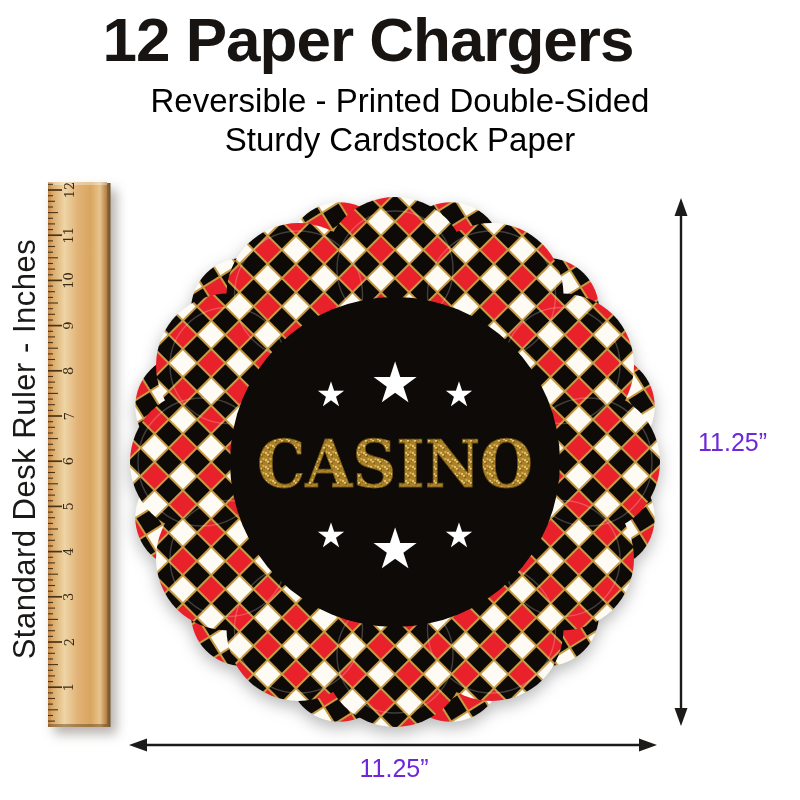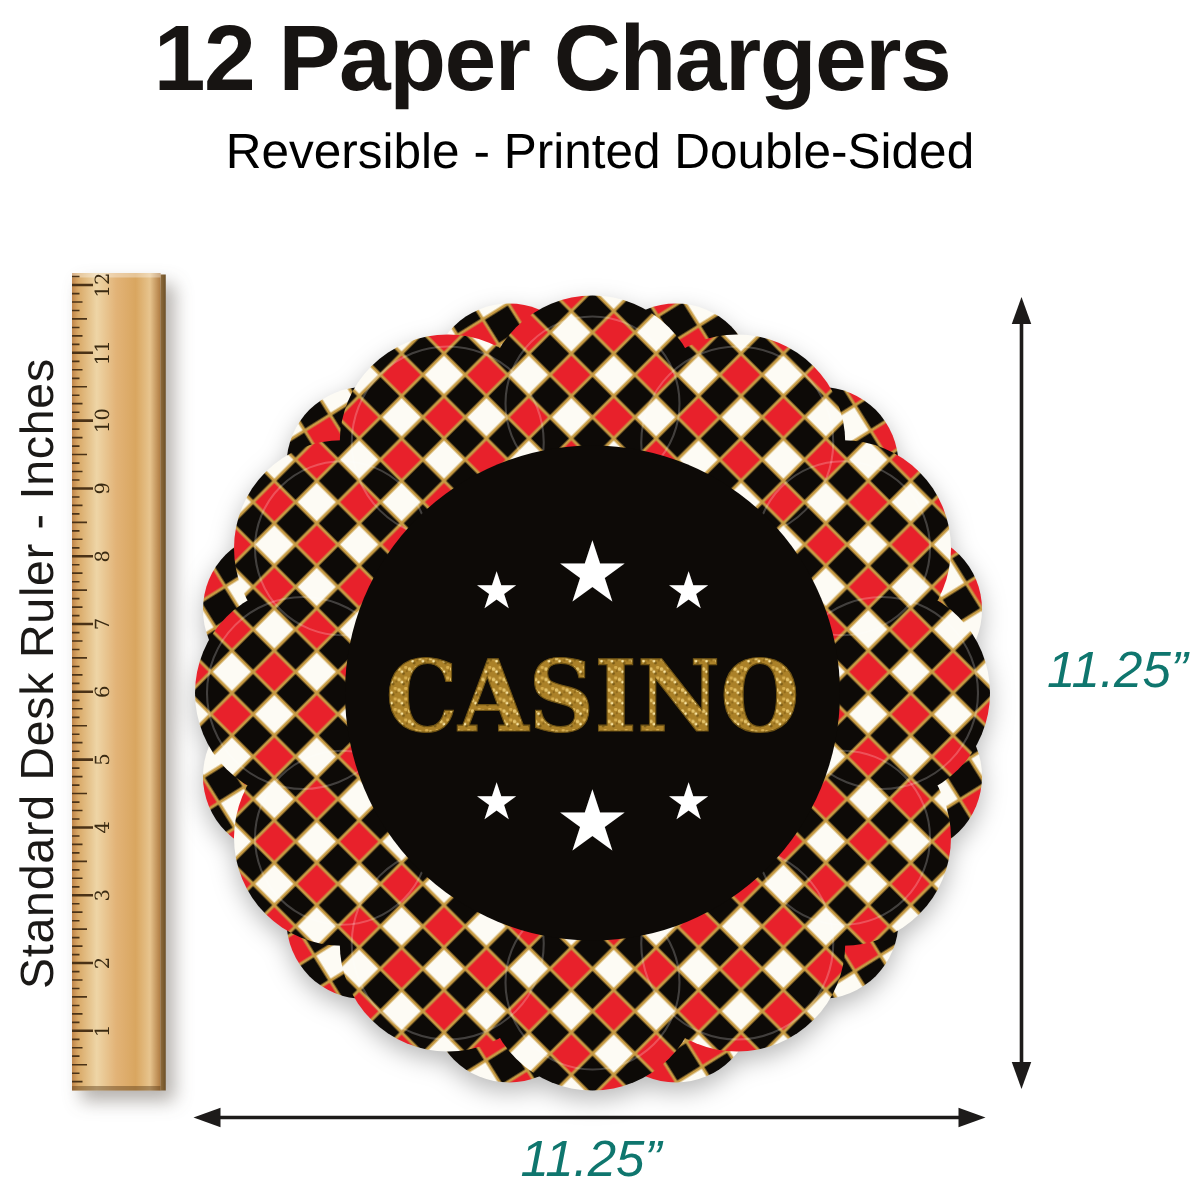--- a/index.html
+++ b/index.html
@@ -13,31 +13,32 @@
   .ruler-label{position:absolute;left:25px;top:449px;
                transform:translate(-50%,-50%) rotate(-90deg);
                white-space:nowrap;font-size:31px;letter-spacing:.5px;color:#1b1917;}
   .ruler-svg{position:absolute;left:46px;top:181px;
              filter:drop-shadow(6px 7px 6px rgba(60,50,40,.38));}
   .plate-svg{position:absolute;left:125px;top:192px;
              filter:drop-shadow(0 6px 8px rgba(0,0,0,.28));}
   .dim-svg{position:absolute;}
   .dim-v{left:668px;top:196px;}
   .dim-h{left:126px;top:733px;}
-  .dim-label{position:absolute;font-size:34px;color:#0f766e;font-style:italic;}
+  .dim-label{position:absolute;font-size:25px;color:#6d28d9;}
   .dim-label-h{left:698px;top:428px;}
   .dim-label-w{left:260px;top:754px;width:268px;text-align:center;}
 </style>
 </head>
 <body>
 
 <div class="canvas">
 
   <div class="hdr-title">12 Paper Chargers</div>
   <div class="hdr-sub sub1">Reversible - Printed Double-Sided</div>
+  <div class="hdr-sub sub2">Sturdy Cardstock Paper</div>
 
   <div class="ruler-label">Standard Desk Ruler - Inches</div>
 
   <svg class="ruler-svg" width="66" height="548" viewBox="0 0 66 548">
     <defs>
       <linearGradient id="wood" x1="0" y1="0" x2="1" y2="0">
         <stop offset="0" stop-color="#c08449"></stop>
         <stop offset="0.07" stop-color="#d9a967"></stop>
         <stop offset="0.28" stop-color="#eed5a6"></stop>
         <stop offset="0.5" stop-color="#e2b377"></stop>

